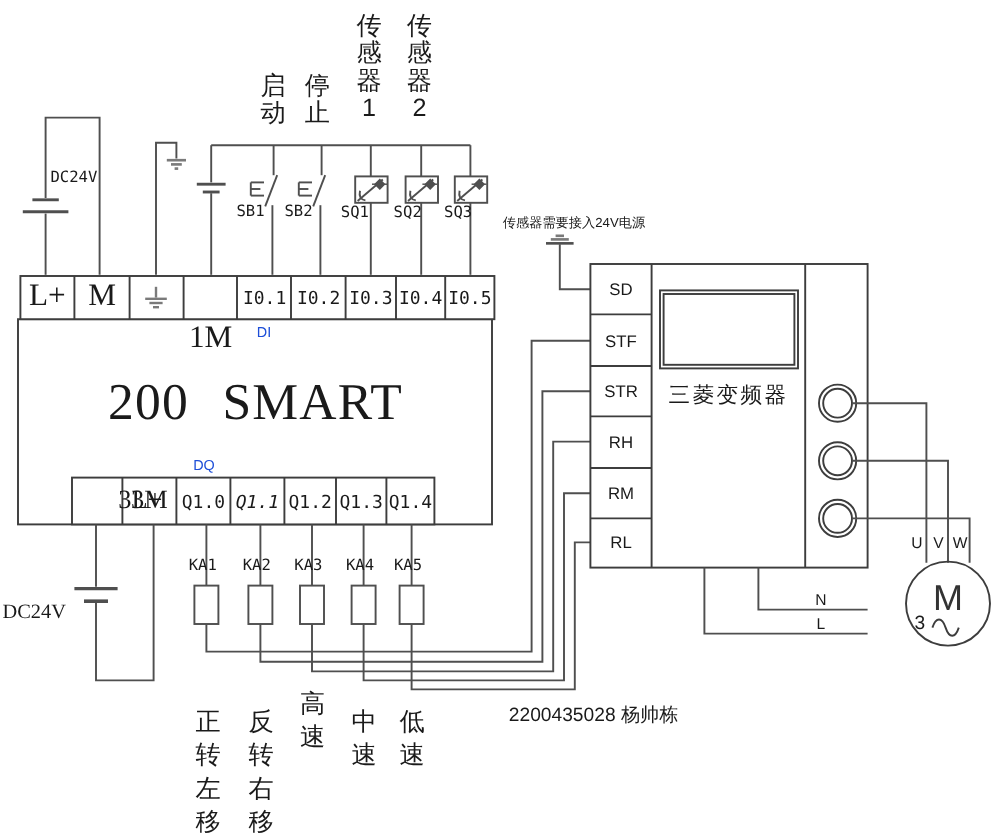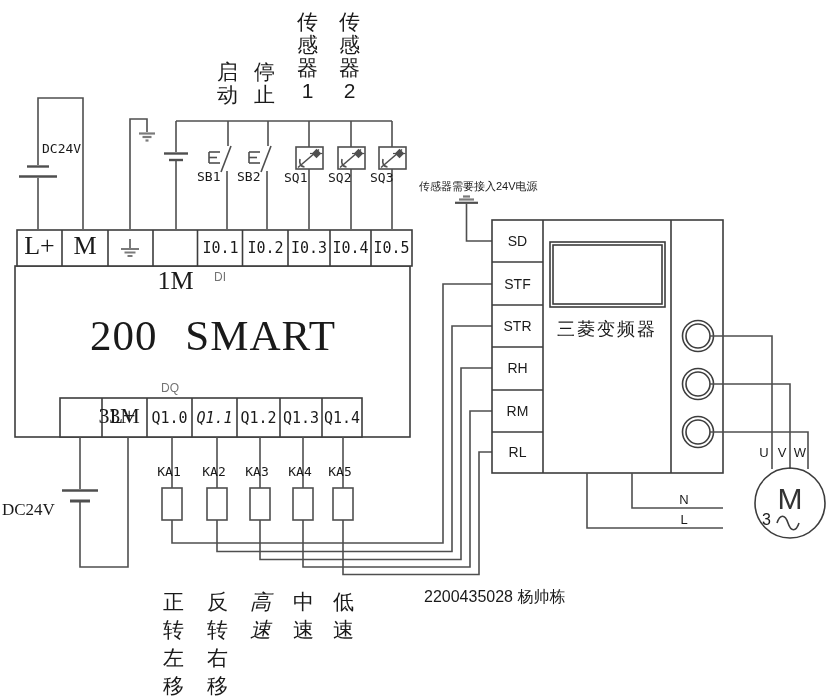--- a/index.html
+++ b/index.html
@@ -13,21 +13,21 @@
   .sans{font-family:"Liberation Sans","DejaVu Sans",sans-serif;}
   .vtext{white-space:normal;word-break:break-all;width:23px;text-align:center;
          font-size:21px;line-height:23px;font-family:"Liberation Sans",sans-serif;}
   .vtext2{white-space:normal;word-break:break-all;width:23px;text-align:center;
           font-size:21px;line-height:28px;font-family:"Liberation Sans",sans-serif;}
   .t-big{font-size:43px;word-spacing:16px;letter-spacing:1px;}
   .t-term{font-size:26px;}
   .t-term2{font-size:22px;}
   .t-io{font-size:15px;}
   .t-sm{font-size:13px;}
-  .t-xs{font-size:12px;color:#737373;}
+  .t-xs{font-size:12px;color:#1d4ed8;}
   .t-inv{font-size:18px;letter-spacing:2px;}
   .t-n14{font-size:14px;}
 </style>
 </head>
 <body>
 
 <div id="canvas">
 
 <svg id="wires" width="840" height="697" viewBox="0 0 840 697">
   <g fill="none" stroke="#4f4f4f" stroke-width="1.6">
@@ -245,21 +245,21 @@
 
 <div class="lbl serif" style="left:2px;top:501px;font-size:17px;">DC24V</div>
 <div class="lbl mono t-sm ctr" style="left:152px;top:465px;width:34px;">KA1</div>
 <div class="lbl mono t-sm ctr" style="left:197px;top:465px;width:34px;">KA2</div>
 <div class="lbl mono t-sm ctr" style="left:240px;top:465px;width:34px;">KA3</div>
 <div class="lbl mono t-sm ctr" style="left:283px;top:465px;width:34px;">KA4</div>
 <div class="lbl mono t-sm ctr" style="left:323px;top:465px;width:34px;">KA5</div>
 
 <div class="lbl vtext2" style="left:162px;top:588px;">正转左移</div>
 <div class="lbl vtext2" style="left:206px;top:588px;">反转右移</div>
-<div class="lbl vtext2" style="left:249px;top:588px;font-style:italic;">高速</div>
+<div class="lbl vtext2" style="left:249px;top:573px;">高速</div>
 <div class="lbl vtext2" style="left:292px;top:588px;">中速</div>
 <div class="lbl vtext2" style="left:332px;top:588px;">低速</div>
 
 <div class="lbl sans" style="left:424px;top:588px;font-size:16px;">2200435028 杨帅栋</div>
 
 <div class="lbl sans t-n14 ctr" style="left:492px;top:234px;width:51px;">SD</div>
 <div class="lbl sans t-n14 ctr" style="left:492px;top:277px;width:51px;">STF</div>
 <div class="lbl sans t-n14 ctr" style="left:492px;top:319px;width:51px;">STR</div>
 <div class="lbl sans t-n14 ctr" style="left:492px;top:361px;width:51px;">RH</div>
 <div class="lbl sans t-n14 ctr" style="left:492px;top:404px;width:51px;">RM</div>

